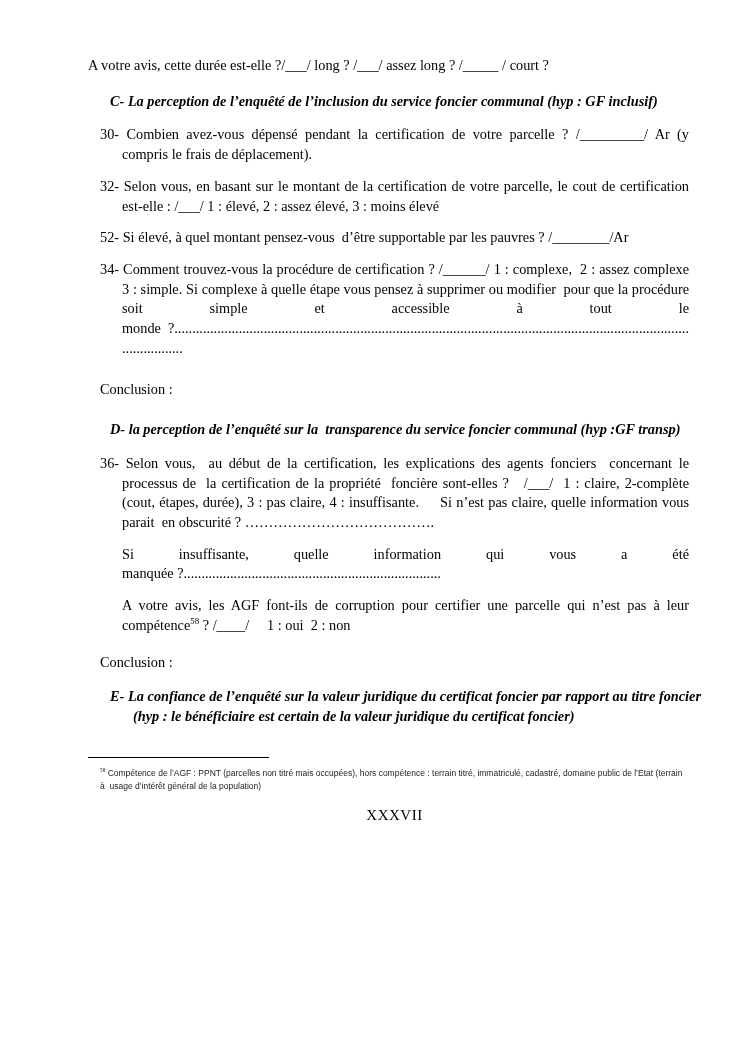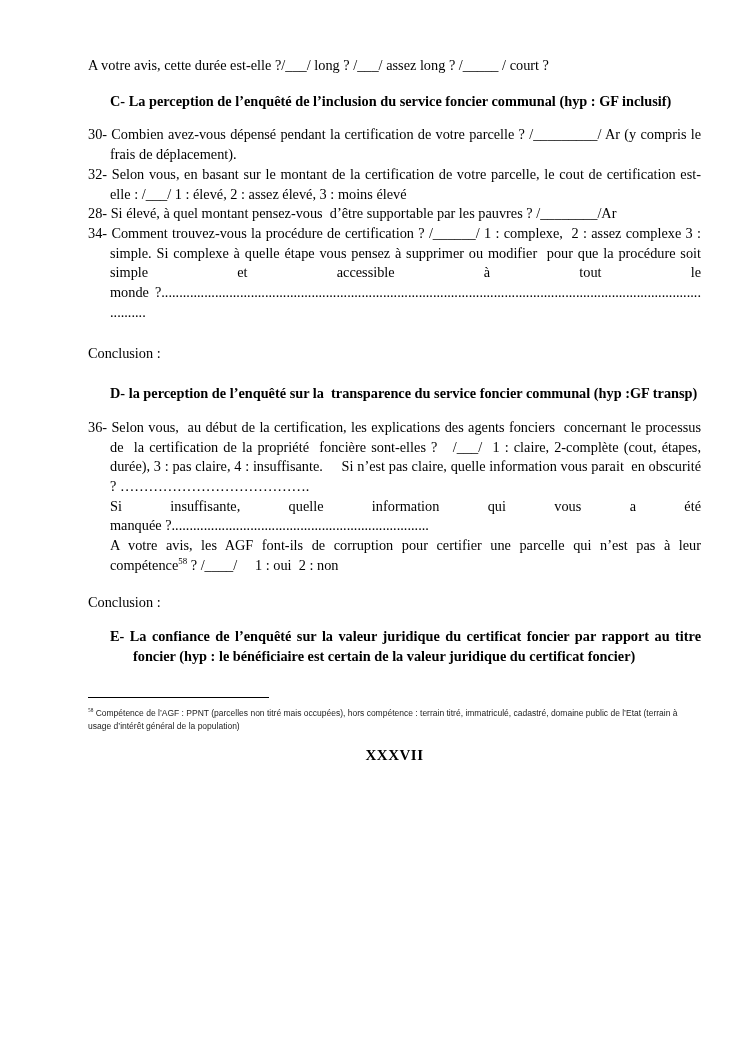--- a/index.html
+++ b/index.html
@@ -15,28 +15,29 @@
     overflow: hidden;
     background: #ffffff;
   }
   .content {
     position: absolute;
     left: 88px; top: 56px;
     width: 613px;
     font-size: 14.3px;
     line-height: 19.7px;
   }
-  p { margin: 0; }
+  p { margin: 12px; }
   .intro { margin: 0 0 14px 0; }
   .heading {
     font-weight: bold;
     text-align: justify;
     margin: 16px 0 14px 22px;
     padding-left: 23px;
     text-indent: -23px;
+    font-style: italic;
   }
   .heading.d { margin-top: 20px; }
   .heading.e { margin-top: 14px; }
   .question {
     text-align: justify;
     padding-left: 22px;
     overflow-wrap: break-word;
   }
   .question p { text-align: justify; overflow-wrap: break-word; }
   .hang { text-indent: -22px; }
@@ -58,21 +59,21 @@
   }
   .footnote {
     font-family: "Liberation Sans", sans-serif;
     font-size: 8.5px;
     line-height: 13px;
     margin-top: 9px;
     color: #1c1c1c;
     text-align: left;
   }
   .page-number {
-    font-weight: bold;
+    font-weight: normal;
     text-align: center;
     margin-top: 13px;
     font-size: 15px;
     letter-spacing: 0.5px;
   }
 </style>
 </head>
 <body>
 
 <div class="page">
@@ -92,21 +93,21 @@
       </p>
     </div>
     <div class="question">
       <p class="hang">
         <span>32-</span>
         <span>Selon vous, en basant sur le montant de la certification de votre parcelle, le cout de certification est-elle : /___/ 1 : élevé, 2 : assez élevé, 3 : moins élevé</span>
       </p>
     </div>
     <div class="question">
       <p class="hang">
-        <span>28-</span>
+        <span>52-</span>
         <span>Si élevé, à quel montant pensez-vous&nbsp; d’être supportable par les pauvres ? /________/Ar</span>
       </p>
     </div>
     <div class="question">
       <p class="hang">
         <span>34-</span>
         <span>Comment trouvez-vous la procédure de certification ? /______/ 1 : complexe,&nbsp; 2 : assez complexe 3 : simple. Si complexe à quelle étape vous pensez à supprimer ou modifier&nbsp; pour que la procédure soit simple et accessible à tout le monde&nbsp;?.................................................................................................................................................................</span>
       </p>
     </div>
 

